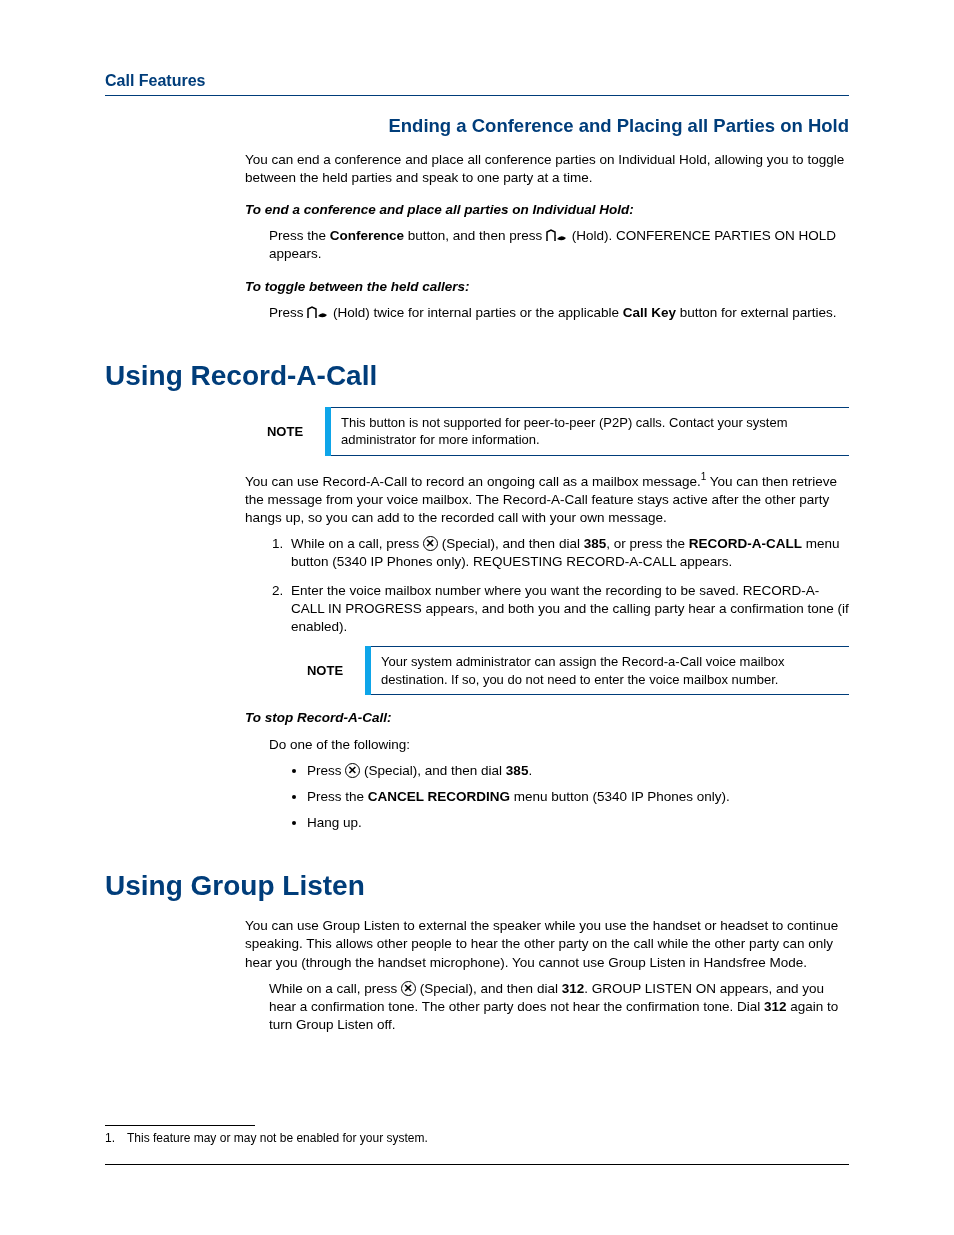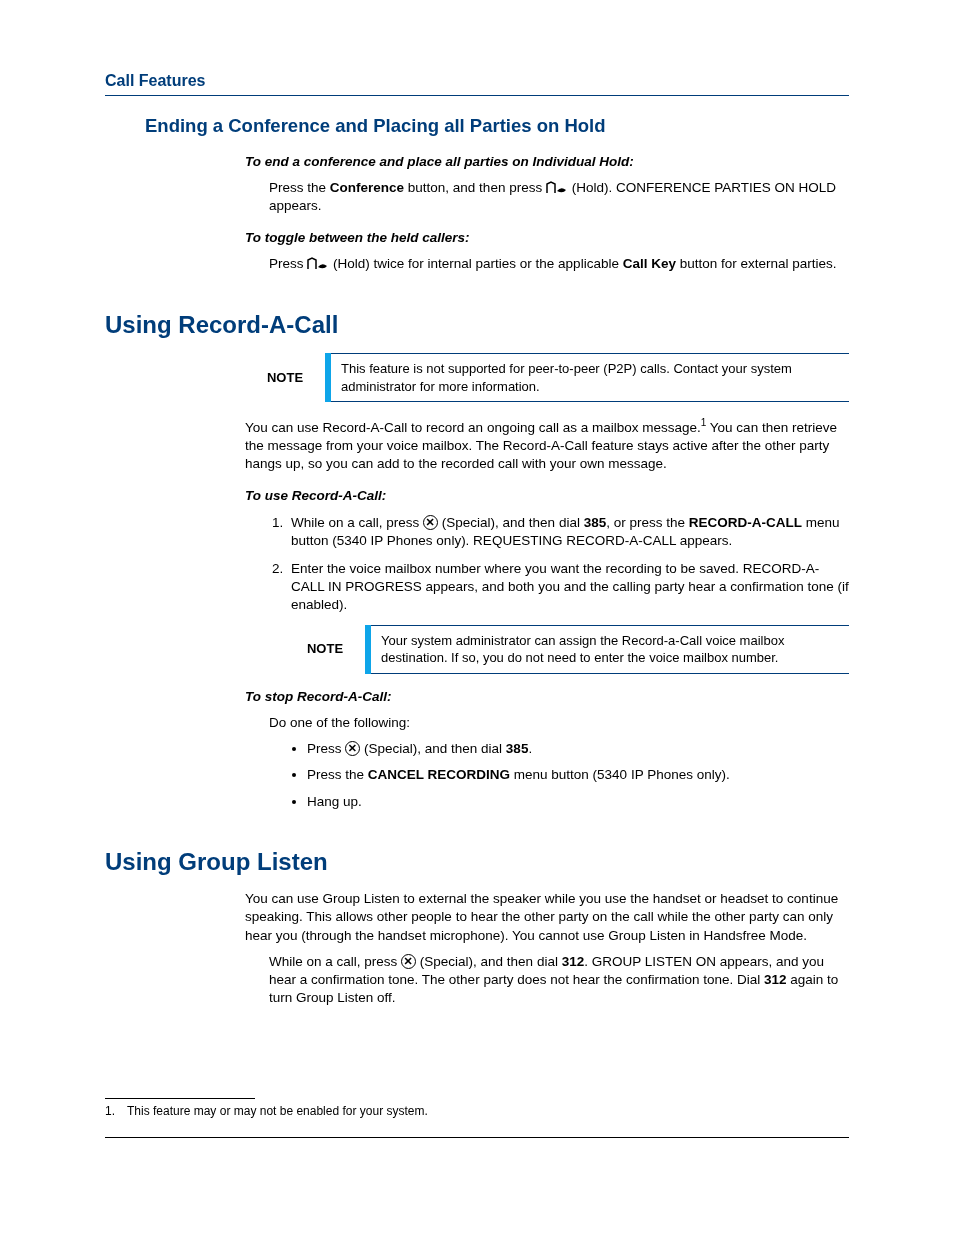--- a/index.html
+++ b/index.html
@@ -15,29 +15,30 @@
   .header-label {
     color: #003d7a;
     font-weight: bold;
     font-size: 16px;
     border-bottom: 1.5px solid #003d7a;
     padding-bottom: 3px;
     margin-bottom: 18px;
   }
   h1 {
     color: #003d7a;
-    font-size: 24px;
+    font-size: 28px;
     font-weight: bold;
     margin: 35px 0 12px 0;
   }
   h2 {
     color: #003d7a;
     font-size: 18.5px;
     font-weight: bold;
     margin: 0 0 12px 40px;
+    text-align: right;
   }
   .body-block {
     margin-left: 140px;
   }
   p { margin: 8px 0; }
   .bold-label {
     font-weight: bold;
     margin: 14px 0 8px 0;
     font-style: italic;
   }
@@ -111,20 +112,21 @@
     padding-top: 4px;
   }
 </style>
 </head>
 <body>
 
 <div class="header-label">Call Features</div>
 
 <h2>Ending a Conference and Placing all Parties on Hold</h2>
 <div class="body-block">
+  <p>You can end a conference and place all conference parties on Individual Hold, allowing you to toggle between the held parties and speak to one party at a time.</p>
   <p class="bold-label">To end a conference and place all parties on Individual Hold:</p>
   <p class="indent1">
     <span>Press the </span><b>Conference</b><span> button, and then press </span><span class="icon-hold"><svg viewBox="0 0 22 14">
           <path d="M1 12 L1 3 L5 1 L9 3 L9 12" fill="none" stroke="#000" stroke-width="1.5"></path>
           <path d="M11 10 Q15 5 20 9 Q17 13 11 10" fill="#000"></path>
         </svg></span><span> (Hold). CONFERENCE PARTIES ON HOLD appears.</span>
   </p>
   <p class="bold-label">To toggle between the held callers:</p>
   <p class="indent1">
     <span>Press </span><span class="icon-hold"><svg viewBox="0 0 22 14">
@@ -133,28 +135,27 @@
         </svg></span><span> (Hold) twice for internal parties or the applicable </span><b>Call Key</b><span> button for external parties.</span>
   </p>
 </div>
 
 <h1>Using Record-A-Call</h1>
 <div class="body-block">
   <table class="note-table">
     <tbody>
         <tr>
       <td class="note-label-cell">NOTE</td>
-      <td class="note-top-rule note-bottom-rule">This feature is not supported for peer-to-peer (P2P) calls. Contact your system administrator for more information.</td>
+      <td class="note-top-rule note-bottom-rule">This button is not supported for peer-to-peer (P2P) calls. Contact your system administrator for more information.</td>
     </tr>
   </tbody>
     </table>
   <p>
     <span>You can use Record-A-Call to record an ongoing call as a mailbox message.</span><sup>1</sup><span> You can then retrieve the message from your voice mailbox. The Record-A-Call feature stays active after the other party hangs up, so you can add to the recorded call with your own message.</span>
   </p>
-  <p class="bold-label">To use Record-A-Call:</p>
   <ol class="steps">
     <li>
       <span>While on a call, press </span><span class="icon-circle-x"></span><span> (Special), and then dial </span><b>385</b><span>, or press the </span><b>RECORD-A-CALL</b><span> menu button (5340 IP Phones only). REQUESTING RECORD-A-CALL appears.</span>
     </li>
     <li>Enter the voice mailbox number where you want the recording to be saved. RECORD-A-CALL IN PROGRESS appears, and both you and the calling party hear a confirmation tone (if enabled).</li>
   </ol>
   <div style="margin-left:40px;">
     <table class="note-table">
       <tbody>
           <tr>

